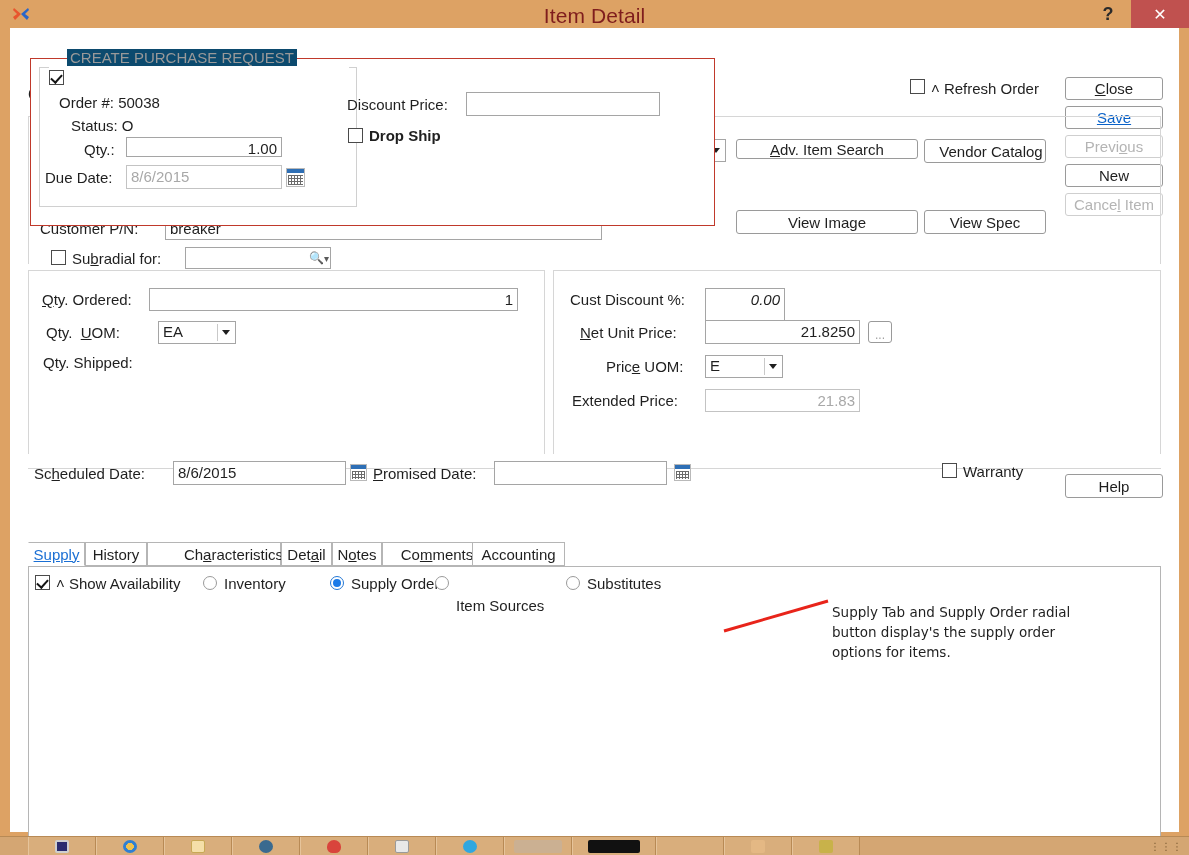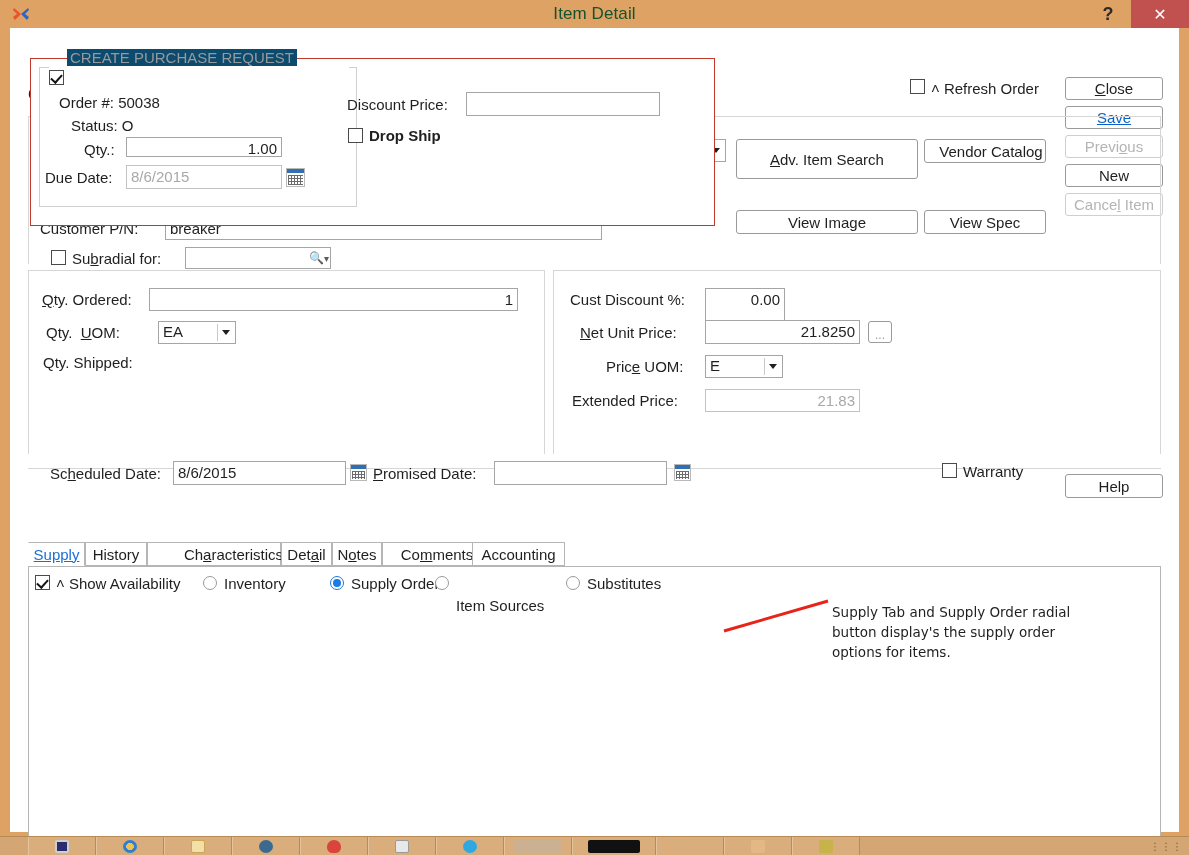--- a/index.html
+++ b/index.html
@@ -22,21 +22,21 @@
     width: 1189px; height: 28px;
     background: #dda264;
   }
   #app-icon {
     position: absolute; left: 12px; top: 5px;
     width: 18px; height: 18px;
   }
   #title-text {
     position: absolute; left: 0; top: 4px;
     width: 1189px; text-align: center;
-    font-size: 17px; color: #14532d;
+    font-size: 21px; color: #7f1d1d;
     letter-spacing: .1px;
   }
   #help-btn {
     position: absolute; left: 1085px; top: 0;
     width: 46px; height: 28px;
     font-size: 18px; font-weight: bold; color: #2a2a2a;
     display: flex; align-items: center; justify-content: center;
     cursor: pointer;
   }
   #close-btn {
@@ -338,21 +338,21 @@
     <div class="lbl" style="left:597px; top:114px;">
       <span>S</span><span class="u">i</span><span>te:</span>
     </div>
     <div class="sel gray" style="left:644px; top:111px; width:72px; height:23px;">
       <span>WH1</span>
       <span class="arrow">
           <i></i>
         </span>
     </div>
 
-    <div class="btn" style="left:726px; top:111px; width:182px; height:40px;">
+    <div class="btn" style="left:726px; top:111px; width:182px; height:20px;">
       <span><span class="u">A</span><span>dv. Item Search</span></span>
     </div>
     <div class="btn" style="left:914px; top:111px; width:122px; height:24px;padding-left:12px;">
       <span>Vendor Catalog</span>
     </div>
     <div class="btn" style="left:726px; top:182px; width:182px; height:24px;">
       <span>View Image</span>
     </div>
     <div class="btn" style="left:914px; top:182px; width:122px; height:24px;">
       <span>View Spec</span>
@@ -374,21 +374,21 @@
     <div class="sel" style="left:148px; top:293px; width:78px; height:23px;">
       <span>EA</span>
       <span class="arrow">
           <i></i>
         </span>
     </div>
 
     <div class="lbl" style="left:33px; top:326px;">Qty. Shipped:</div>
 
     <div class="lbl" style="left:560px; top:263px;">Cust Discount %:</div>
-    <div class="tbox right" style="left:695px; top:260px; width:80px; height:39px; line-height:21px;">
+    <div class="tbox right" style="left:695px; top:260px; width:80px; height:39px; line-height:21px;font-style:italic;">
       <span>0.00</span>
     </div>
 
     <div class="lbl" style="left:570px; top:296px;">
       <span><span class="u">N</span>et Unit Price:</span>
     </div>
     <div class="tbox right" style="left:695px; top:292px; width:155px; height:24px; line-height:22px;">
       <span>21.8250</span>
     </div>
     <div class="btn" style="left:858px; top:293px; width:24px; height:22px; color:#a0a0a0; font-size:12px; align-items:flex-end;">
@@ -405,21 +405,21 @@
         </span>
     </div>
 
     <div class="lbl" style="left:562px; top:364px;">Extended Price:</div>
     <div class="tbox ro right" style="left:695px; top:361px; width:155px; height:23px; line-height:21px;">
       <span>21.83</span>
     </div>
 
     <div class="hline" style="left:18px; top:440px; width:1133px;"></div>
 
-    <div class="lbl" style="left:40px; top:437px;text-align:right;">
+    <div class="lbl" style="left:24px; top:437px;text-align:right;">
       <span>Sc</span><span class="u">h</span><span>eduled Date:</span>
     </div>
     <div class="tbox" style="left:163px; top:433px; width:173px; height:24px; line-height:22px;">
       <span>8/6/2015</span>
     </div>
     <div class="cal" style="left:340px; top:436px;"></div>
 
     <div class="lbl" style="left:363px; top:437px;">
       <span class="u">P</span><span>romised Date:</span>
     </div>

